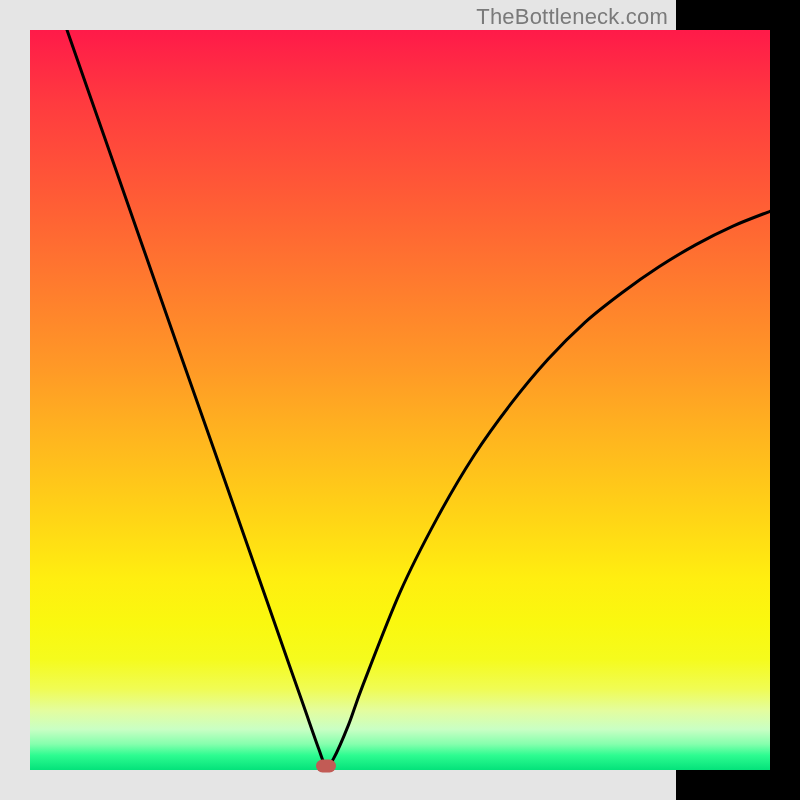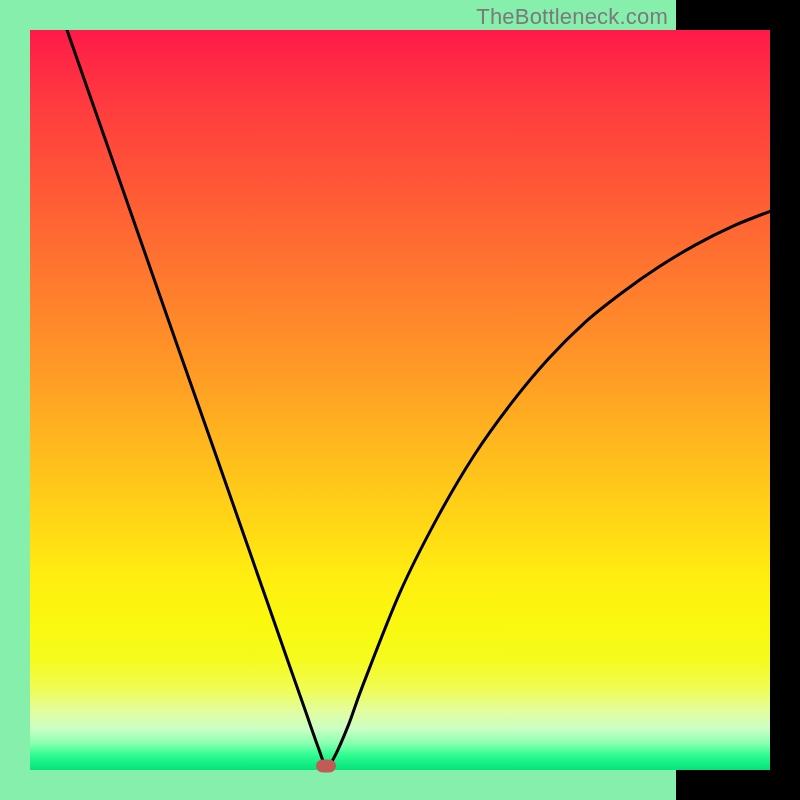--- a/index.html
+++ b/index.html
@@ -8,21 +8,21 @@
     width: 800px;
     height: 800px;
     background: #000;
     overflow: hidden;
     font-family: Arial, Helvetica, sans-serif;
   }
   .outer {
     position: relative;
     width: 676px;
     height: 800px;
-    background: #86efac;
+    background: #e5e5e5;
   }
   .watermark {
     position: absolute;
     top: 4px;
     right: 8px;
     color: #7a7a7a;
     font-size: 22px;
     font-weight: 400;
     letter-spacing: 0.2px;
     font-family: Arial, Helvetica, sans-serif;

